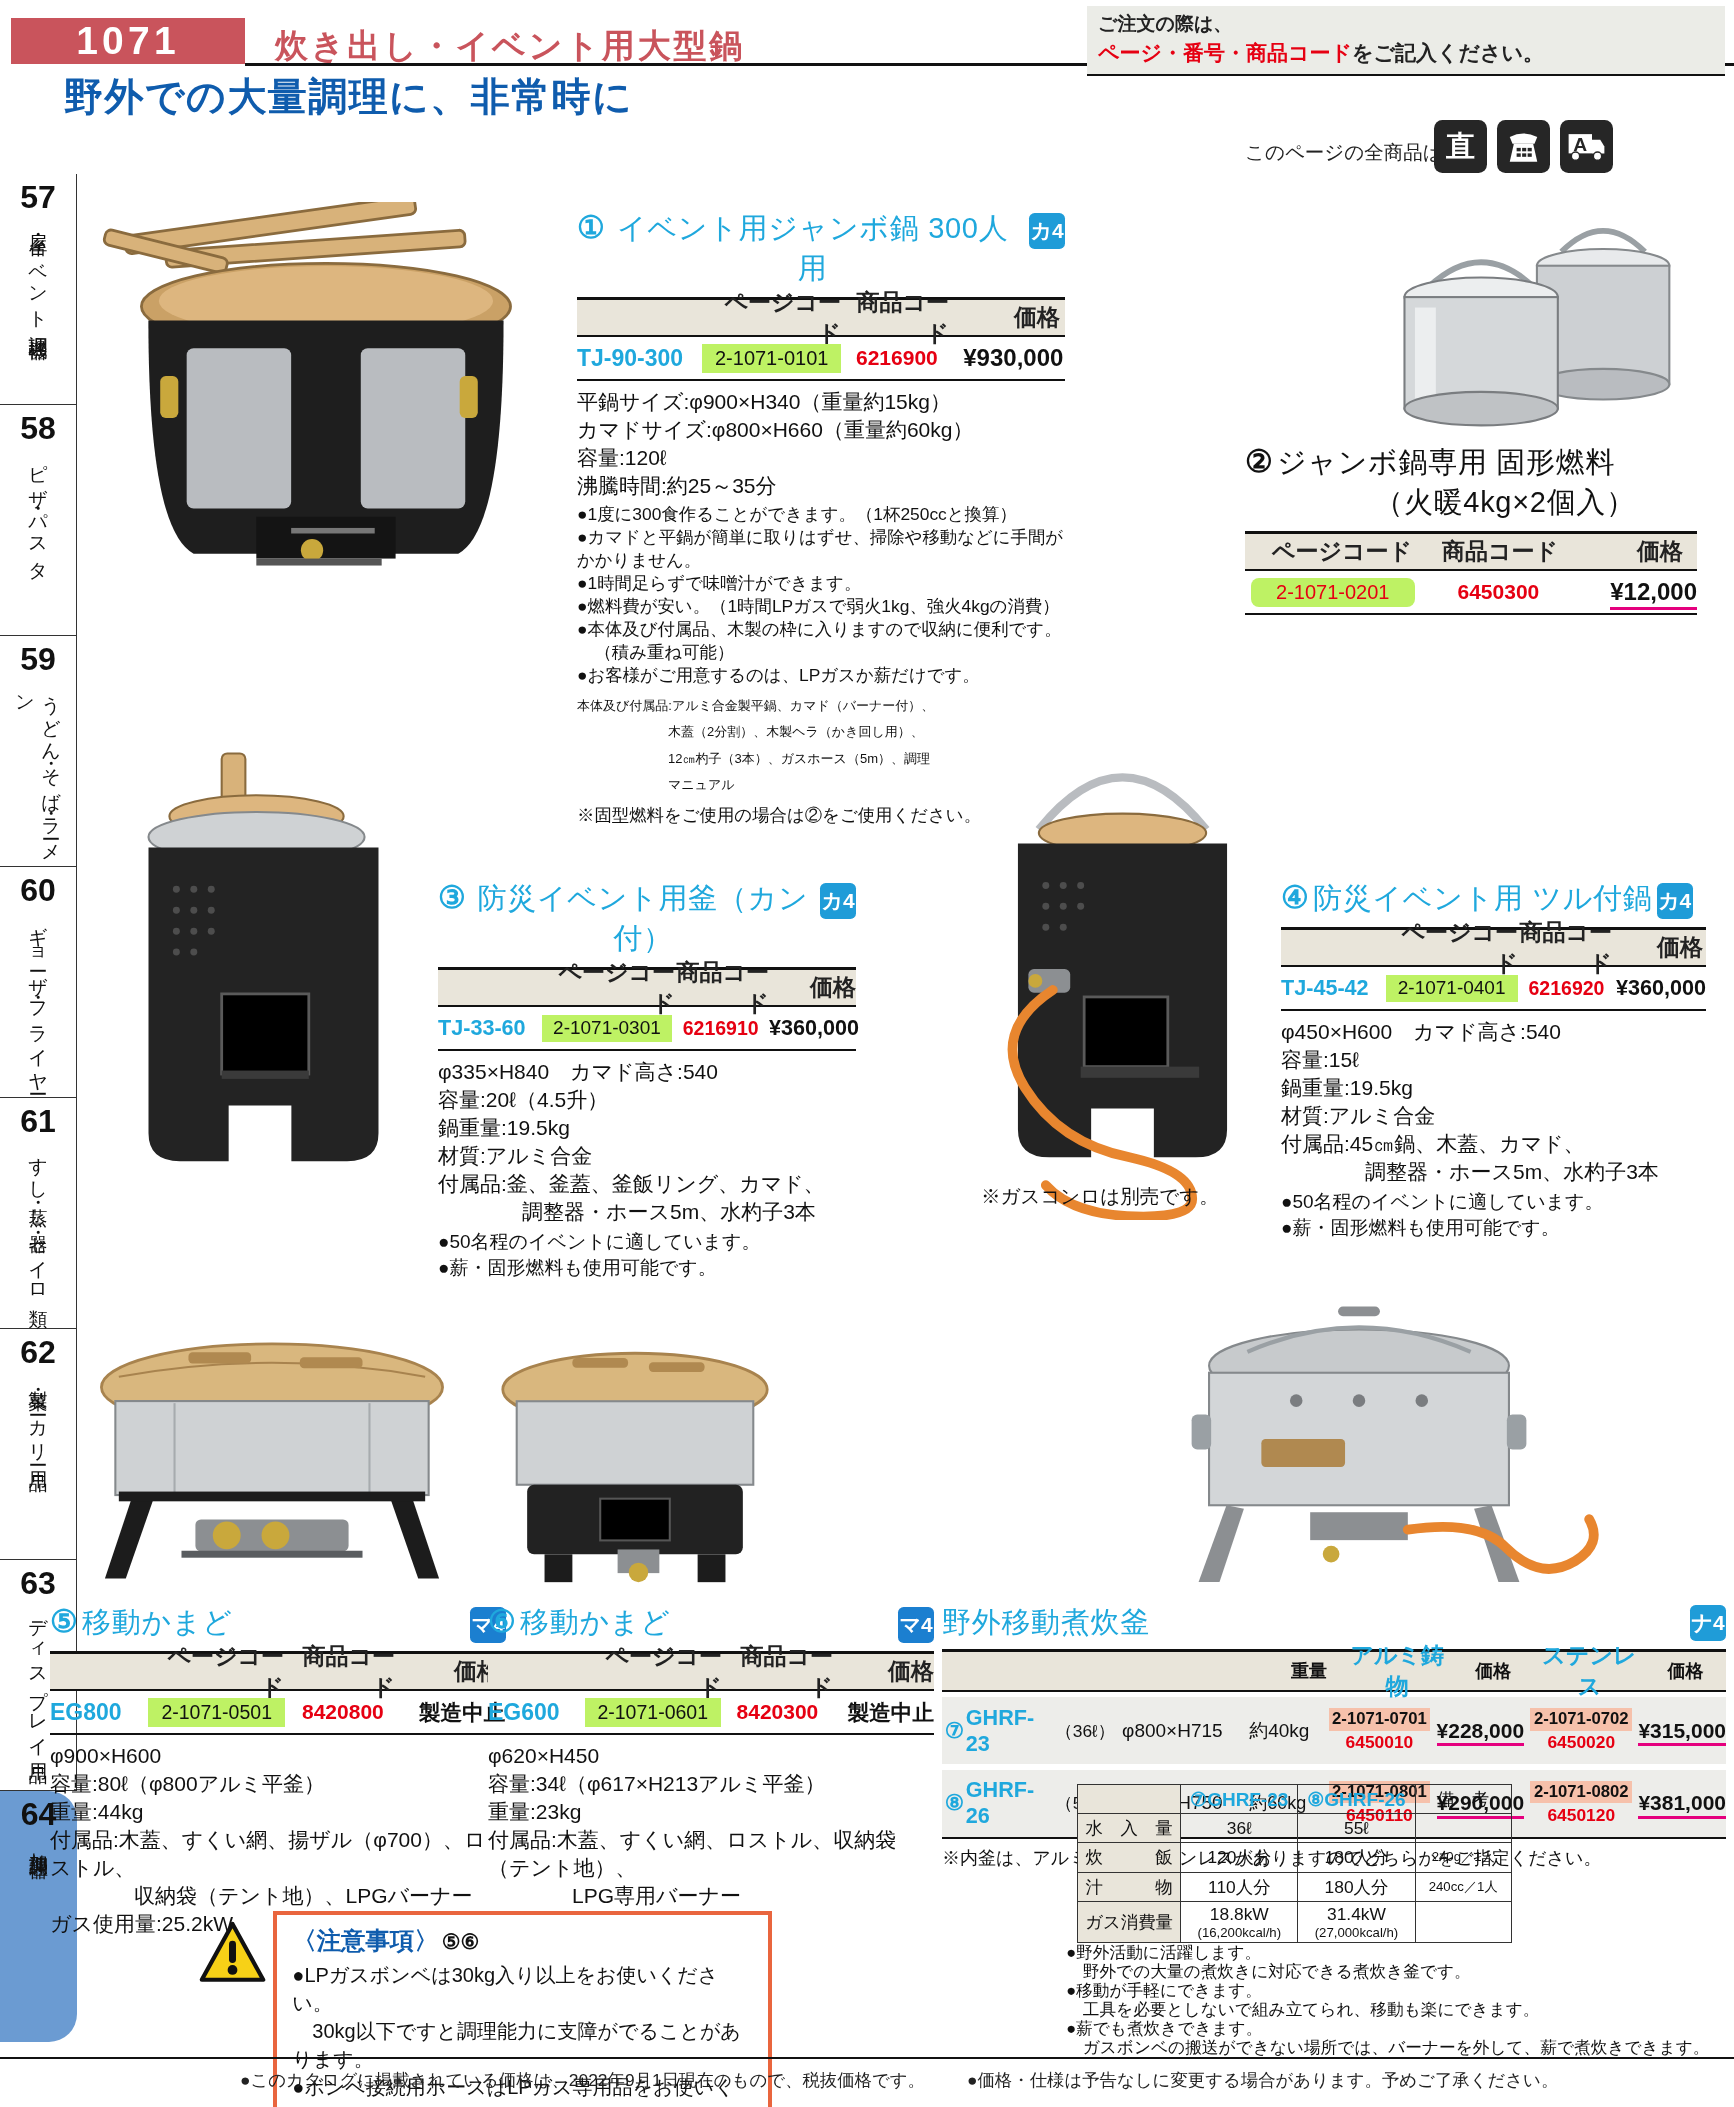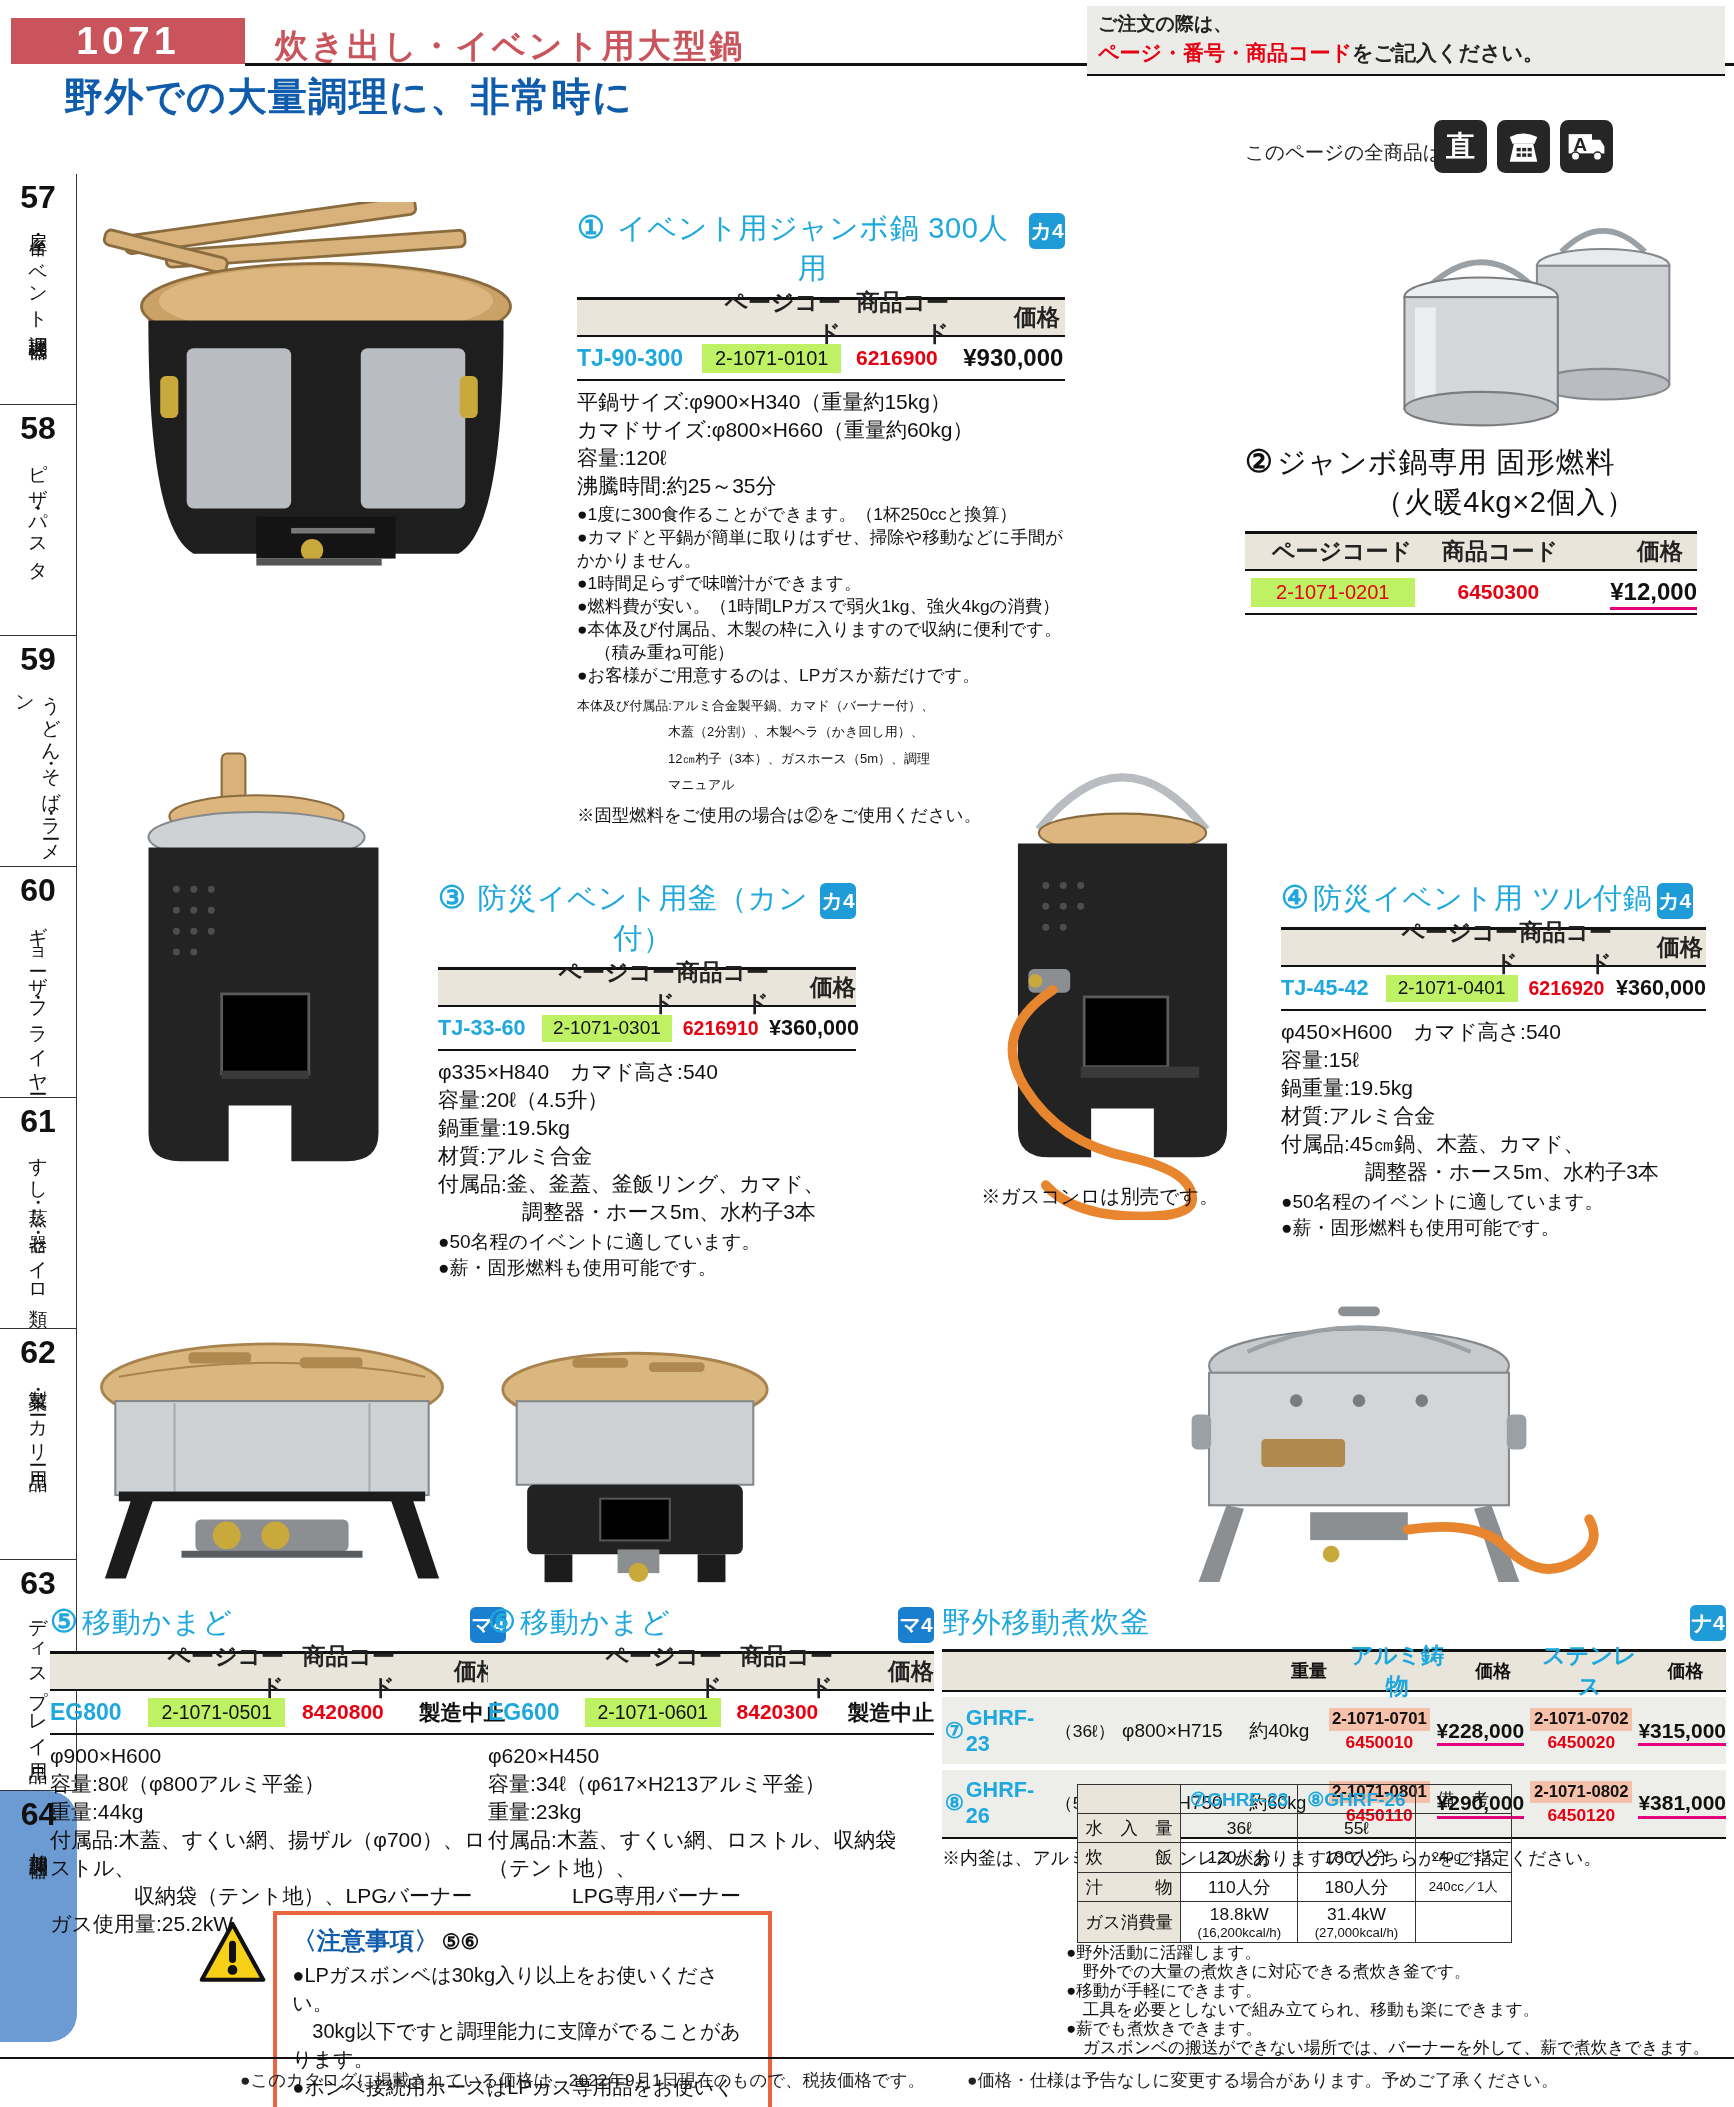--- a/index.html
+++ b/index.html
@@ -38,21 +38,21 @@
   .ptl.black,.pnum.black{color:#111;}
   .badge{background:#1f9cd8;color:#fff;font-weight:bold;font-size:21px;width:36px;height:36px;
          border-radius:5.6px;display:flex;align-items:center;justify-content:center;flex:0 0 auto;}
   .badge.na{box-shadow:0 39px 0 -35px #e5007e;}
   .ct{border-top:3.5px solid #111;border-bottom:2.8px solid #111;}
   .ct-head{display:flex;background:#e9e5da;border-bottom:2.1px solid #111;height:35px;align-items:center;}
   .ct-head span{font-size:23px;font-weight:bold;color:#222;text-align:right;}
   .ct-row{display:flex;align-items:center;height:42px;}
   .cmodel{color:#1fa8dd;font-weight:bold;font-size:23px;}
   .ccode{font-weight:normal;font-size:20px;background:#bef264;text-align:center;padding:2.8px 4.2px;}
-  .ccode.red{color:#e60012;}
+  .ccode.red{color:#e60012;border-radius:8px;}
   .citem{color:#e60012;font-weight:bold;font-size:21px;text-align:center;}
   .cprice{font-weight:bold;font-size:24px;text-align:right;}
   .pl{border-bottom:3.5px solid #e5007e;padding-bottom:1.4px;}
   .specs{font-size:21px;line-height:28px;margin-top:7px;white-space:pre-wrap;}
   .bullets{font-size:17.4px;line-height:23px;margin-top:2.8px;white-space:pre-wrap;}
   .accs{font-size:13px;line-height:26.5px;margin-top:5.6px;white-space:pre-wrap;}
   .note{font-size:17.4px;margin-top:4.2px;}
 
   
   .oc-head{display:flex;background:#e9e5da;border-top:3.5px solid #111;border-bottom:2.1px solid #111;

